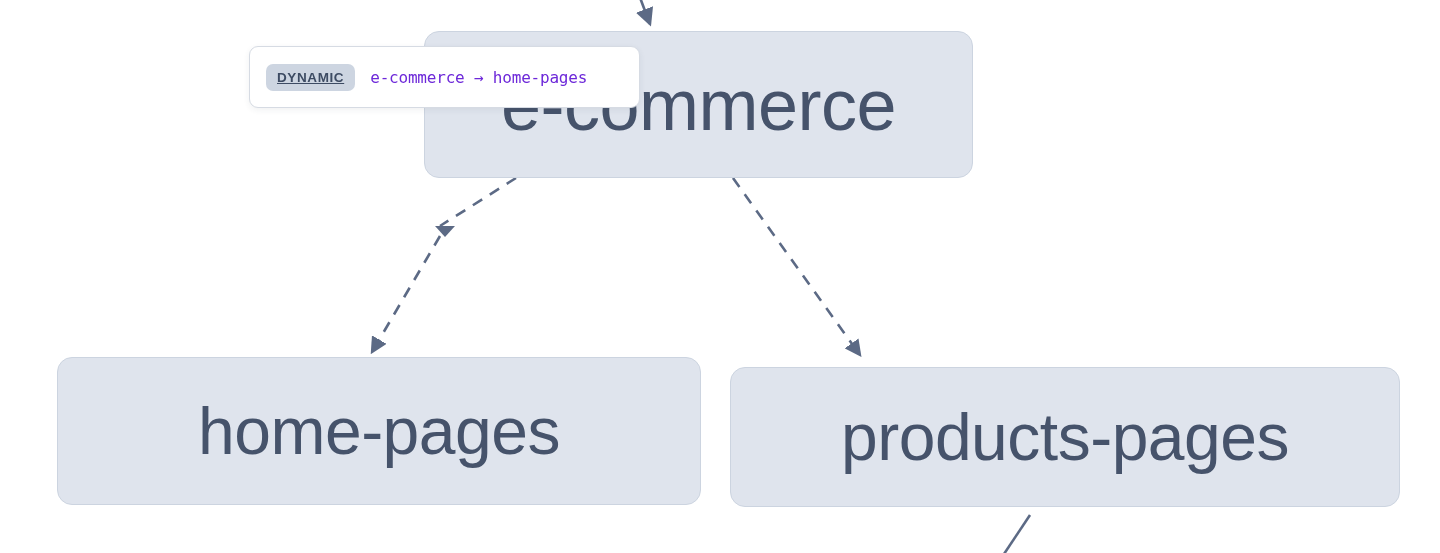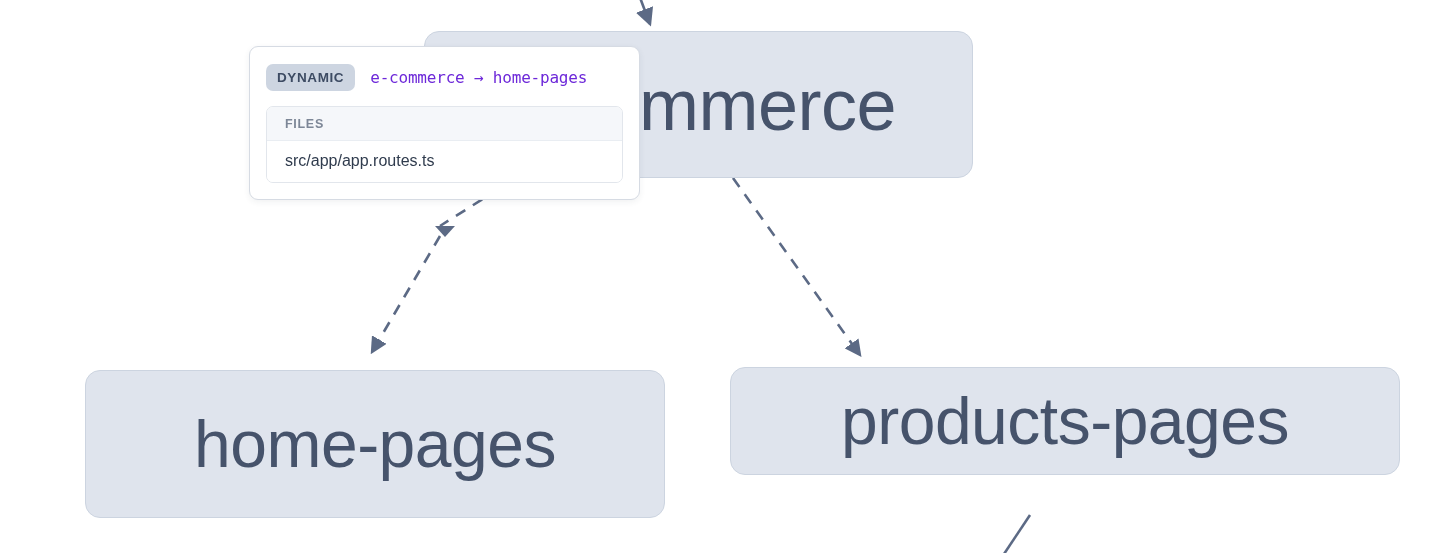--- a/index.html
+++ b/index.html
@@ -51,32 +51,31 @@
   #node-ecommerce {
     left: 424px;
     top: 31px;
     width: 549px;
     height: 147px;
   }
   #node-ecommerce .node-label { font-size: 72px; }
 
   #node-home-pages {
     left: 57px;
-    top: 370px;
-    width: 580px;
+    top: 357px;
+    width: 644px;
     height: 148px;
-    margin-left: 28px;
   }
   #node-home-pages .node-label { font-size: 66px; }
 
   #node-products-pages {
     left: 730px;
     top: 367px;
     width: 670px;
-    height: 108px;
+    height: 140px;
   }
   #node-products-pages .node-label { font-size: 66px; }
 
   
   #edge-tooltip {
     position: absolute;
     left: 249px;
     top: 46px;
     width: 391px;
     box-sizing: border-box;
@@ -95,20 +94,21 @@
   .badge {
     background: #cdd5e1;
     color: #3d4b63;
     font-size: 13.5px;
     font-weight: 700;
     letter-spacing: 0.6px;
     padding: 7px 11px 6px 11px;
     border-radius: 7px;
     line-height: 1;
     white-space: nowrap;
+    text-decoration: underline;
   }
   .edge-route {
     font-family: "DejaVu Sans Mono", monospace;
     font-size: 16px;
     color: #6d28d9;
     white-space: nowrap;
     letter-spacing: -0.2px;
   }
   .files-panel {
     margin-top: 15px;
@@ -189,21 +189,17 @@
   <div class="node" id="node-products-pages">
     <span class="node-label">products-pages</span>
   </div>
 
   <div id="edge-tooltip">
     <div class="tooltip-head">
       <span class="badge">DYNAMIC</span>
       <span class="edge-route">e-commerce → home-pages</span>
     </div>
 
-    <div class="files-panel">
-      <div class="files-header">FILES</div>
-      <div class="file-row">src/app/app.routes.ts</div>
-    </div>
   </div>
 
   <div id="tooltip-pointer"></div>
 
 </div>
 
 </body></html>

